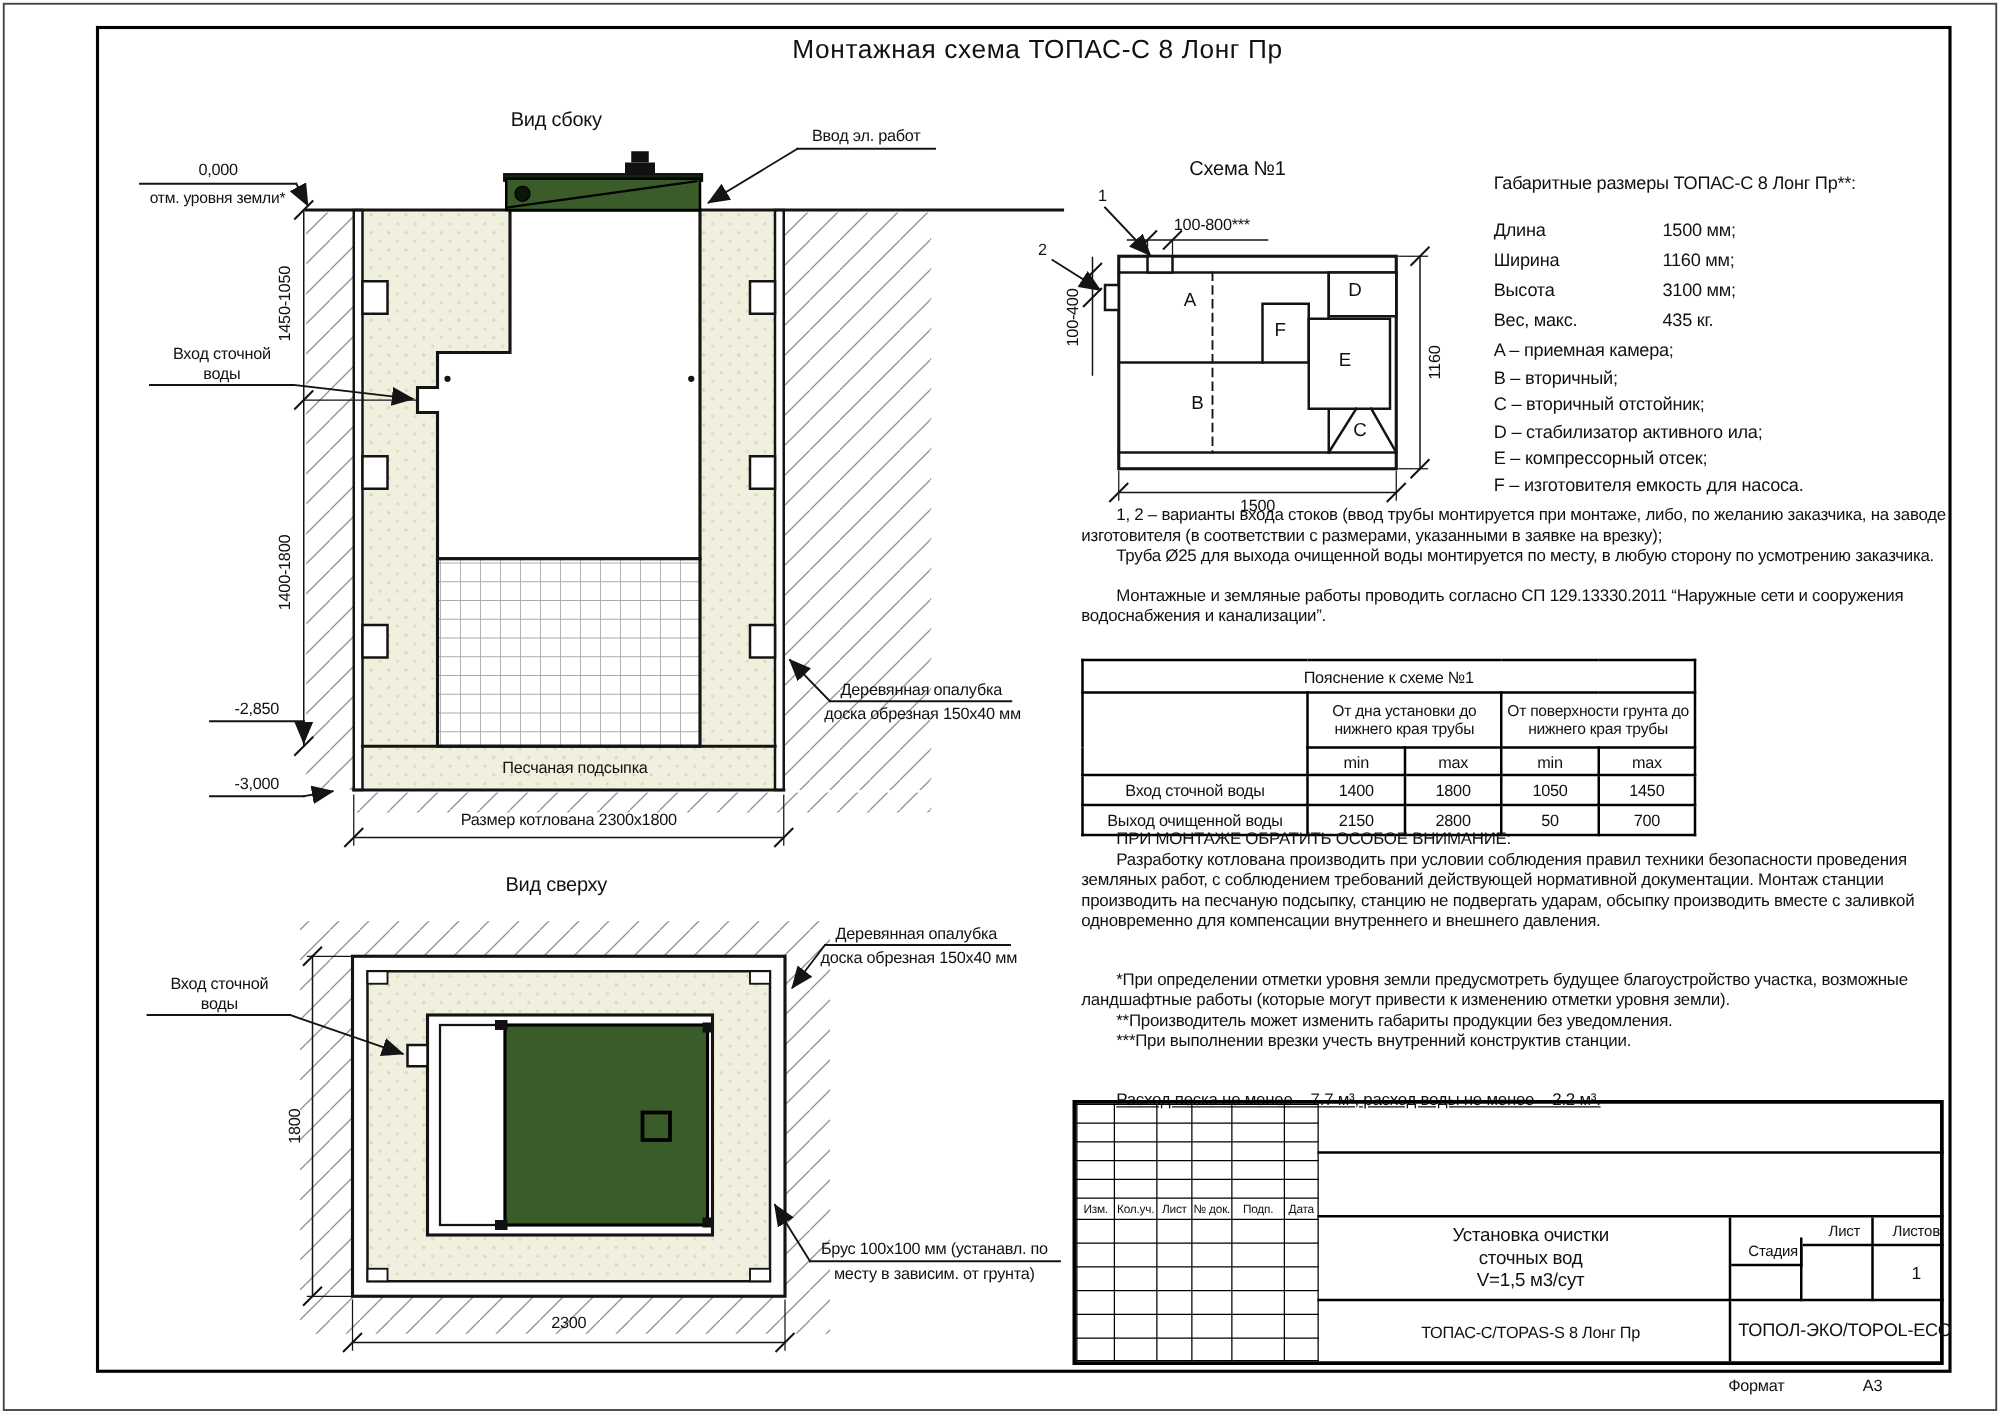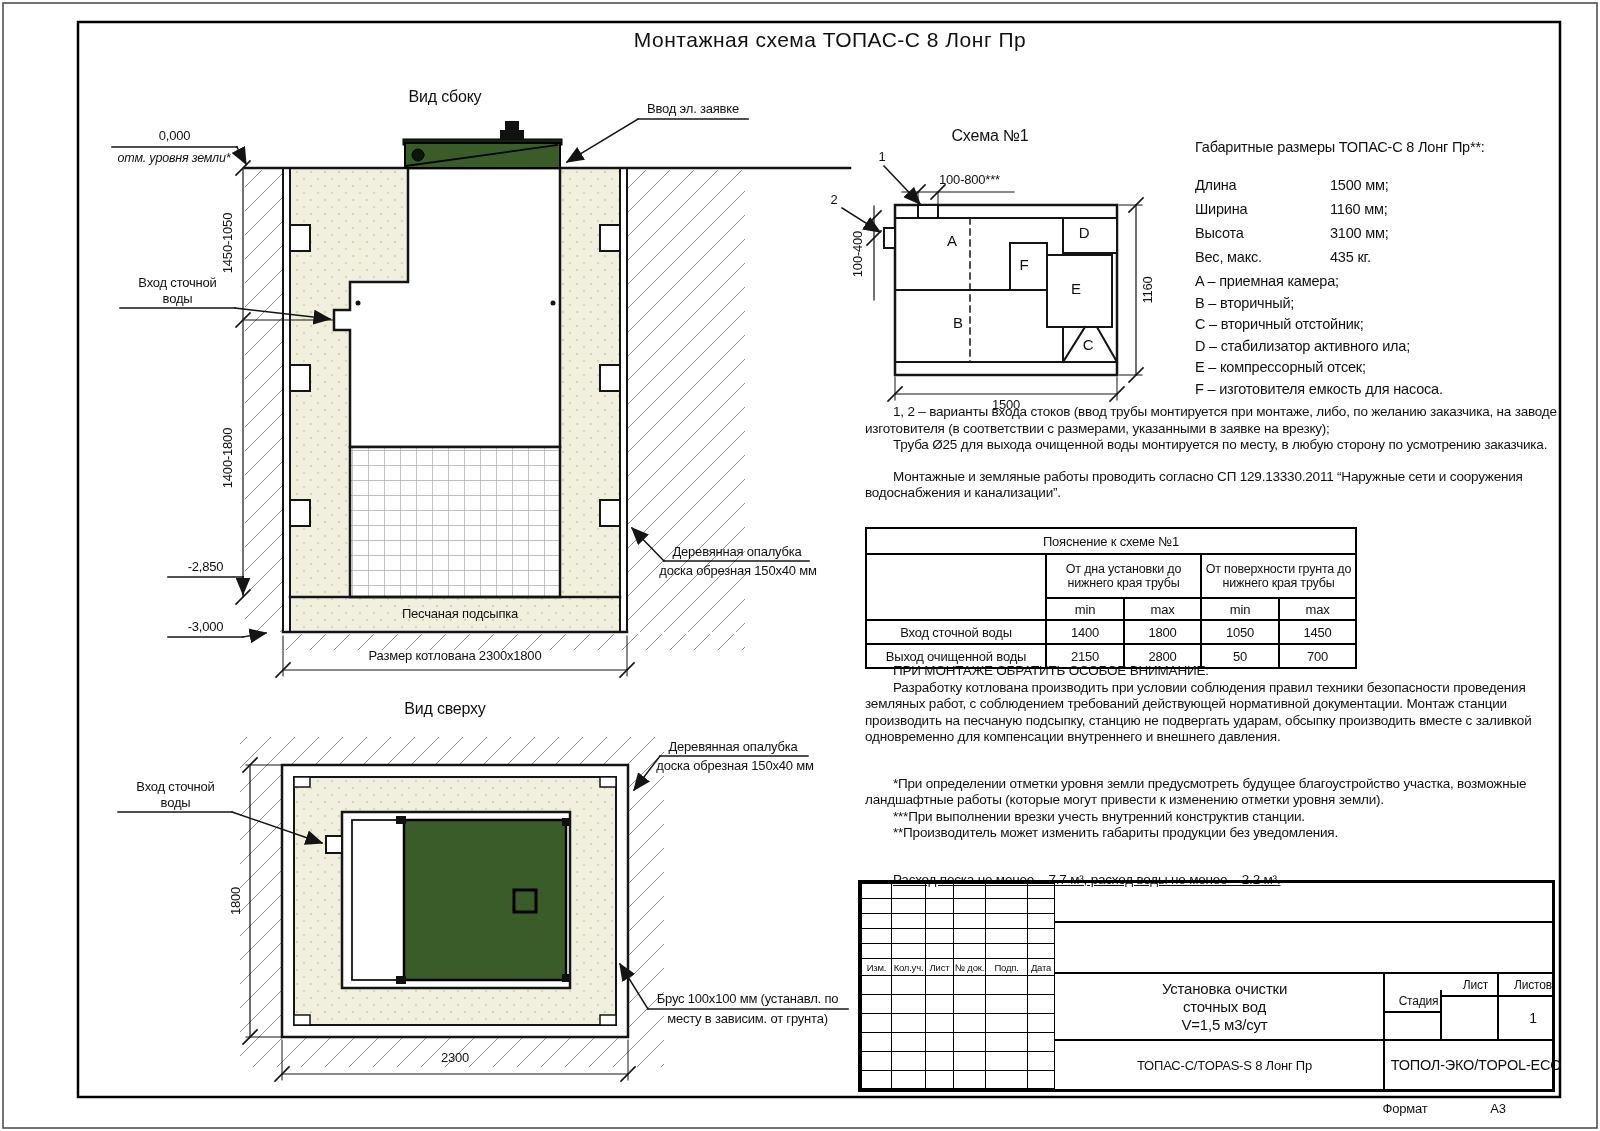--- a/index.html
+++ b/index.html
@@ -223,22 +223,22 @@
       <line x1="1136" y1="205" x2="1136" y2="375" stroke="#141414" stroke-width="1.2"></line>
       <line x1="1129" y1="212" x2="1143" y2="198" stroke="#141414" stroke-width="1.6"></line>
       <line x1="1129" y1="382" x2="1143" y2="368" stroke="#141414" stroke-width="1.6"></line>
     </g>
   </svg>
 
   <div class="sheet-title">Монтажная схема ТОПАС-С 8 Лонг Пр</div>
 
   <div class="view-title" style="left:375px;top:88px;width:140px;">Вид сбоку</div>
   <div class="txt" style="left:112px;top:128px;width:125px;">0,000</div>
-  <div class="txt small" style="left:104px;top:150px;width:140px;font-style:italic;">отм. уровня земли*</div>
-  <div class="txt" style="left:634px;top:101px;width:118px;">Ввод эл. заявке</div>
+  <div class="txt small" style="left:104px;top:150px;width:140px;">отм. уровня земли*</div>
+  <div class="txt" style="left:634px;top:101px;width:118px;">Ввод эл. работ</div>
   <div class="vtext" style="left:173px;top:235px;width:110px;">1450-1050</div>
   <div class="txt" style="left:120px;top:275px;width:115px;">Вход сточной</div>
   <div class="txt" style="left:120px;top:291px;width:115px;">воды</div>
   <div class="vtext" style="left:173px;top:450px;width:110px;">1400-1800</div>
   <div class="txt" style="left:168px;top:559px;width:75px;">-2,850</div>
   <div class="txt" style="left:168px;top:619px;width:75px;">-3,000</div>
   <div class="txt" style="left:370px;top:606px;width:180px;">Песчаная подсыпка</div>
   <div class="txt" style="left:662px;top:544px;width:150px;">Деревянная опалубка</div>
   <div class="txt" style="left:648px;top:563px;width:180px;">доска обрезная 150х40 мм</div>
   <div class="txt" style="left:330px;top:648px;width:250px;">Размер котлована 2300х1800</div>
@@ -338,22 +338,22 @@
       <td class="dr">50</td>
       <td class="dr">700</td>
     </tr>
   </tbody>
     </table>
 
   <div class="attn">
     <p>ПРИ МОНТАЖЕ ОБРАТИТЬ ОСОБОЕ ВНИМАНИЕ:</p>
     <p>Разработку котлована производить при условии соблюдения правил техники безопасности проведения земляных работ, с соблюдением требований действующей нормативной документации. Монтаж станции производить на песчаную подсыпку, станцию не подвергать ударам, обсыпку производить вместе с заливкой одновременно для компенсации внутреннего и внешнего давления.</p>
     <p class="gap">*При определении отметки уровня земли предусмотреть будущее благоустройство участка, возможные ландшафтные работы (которые могут привести к изменению отметки уровня земли).</p>
+    <p>**Производитель может изменить габариты продукции без уведомления.</p>
     <p>***При выполнении врезки учесть внутренний конструктив станции.</p>
-    <p>**Производитель может изменить габариты продукции без уведомления.</p>
     <p class="gap uline">Расход песка не менее – 7.7 м³, расход воды не менее – 2.2 м³.</p>
   </div>
 
   <div class="tb">
     <table class="revtab">
       <colgroup>
           <col style="width:30px">
           <col style="width:34px">
           <col style="width:28px">
           <col style="width:32px">

